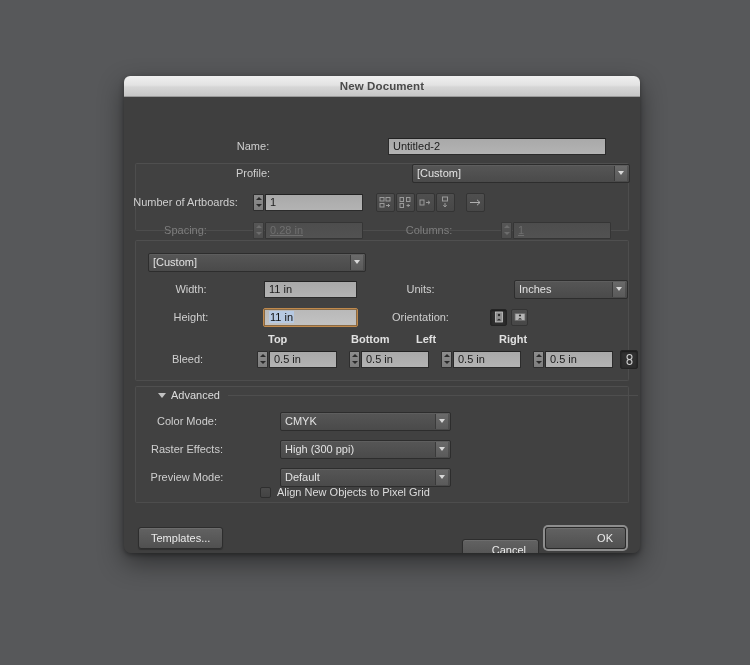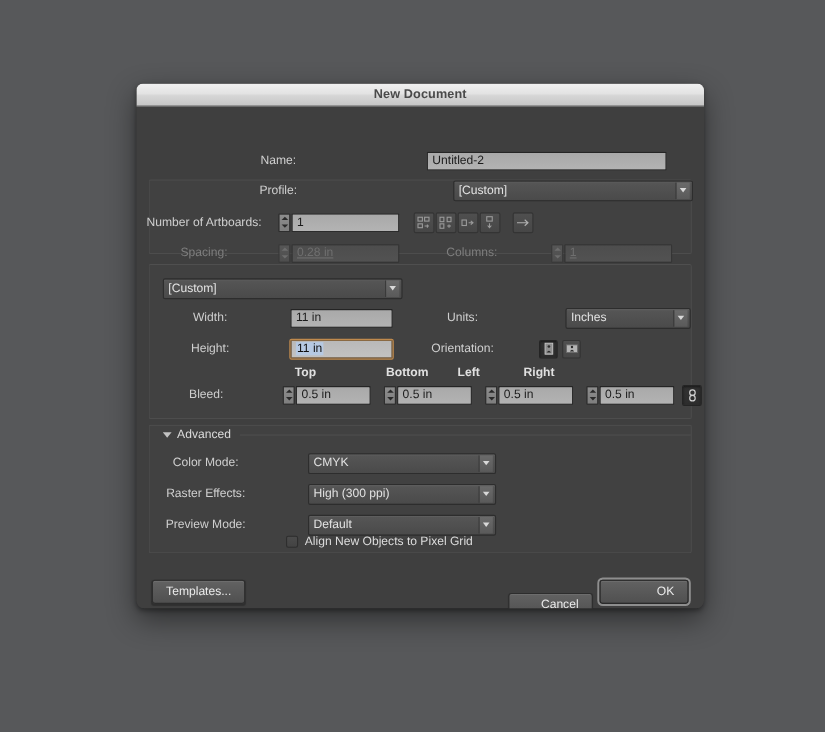--- a/index.html
+++ b/index.html
@@ -371,21 +371,21 @@
             <path d="M4 8.5 q2 -3 4 0 z" fill="#2c2c2c"></path>
           </svg>
         </div>
       </div>
     </div>
 
     <div style="position:absolute; left:0; top:236px; width:100%; display:flex; align-items:center;">
       <div style="width:144px;"></div>
       <div class="colhdr" style="width:83px;">Top</div>
       <div class="colhdr" style="width:65px;">Bottom</div>
-      <div class="colhdr" style="width:60px;">Left</div>
+      <div class="colhdr" style="width:83px;">Left</div>
       <div class="colhdr" style="width:83px;">Right</div>
     </div>
 
     <div class="row" style="position:absolute; left:0; top:249px; width:100%;">
       <div class="lbl" style="width:133px;">Bleed:</div>
 
       <div class="stepper">
         <span>
             <i class="up"></i>
           </span>
@@ -434,21 +434,21 @@
         </div>
 
       <div class="iconbtn pressed" style="width:18px;height:19px;">
         <svg width="11" height="13" viewBox="0 0 11 13">
           <rect x="3" y="1.5" width="5" height="5" rx="2.5" fill="none" stroke="#d0d0d0" stroke-width="1.1"></rect>
           <rect x="3" y="6.5" width="5" height="5" rx="2.5" fill="none" stroke="#d0d0d0" stroke-width="1.1"></rect>
         </svg>
       </div>
     </div>
 
-    <div style="position:absolute; left:24px; top:290px; width:480px; display:flex; align-items:center; height:16px;">
+    <div style="position:absolute; left:34px; top:290px; width:480px; display:flex; align-items:center; height:16px;">
       <span class="tri"></span>
       <span style="font-size:11px;color:#dcdcdc;">Advanced</span>
       <span class="hr"></span>
     </div>
 
     <div class="row" style="position:absolute; left:0; top:311px; width:100%;">
       <div class="lbl" style="width:132px;">Color Mode:</div>
       <div class="dropdown" style="width:171px;">
         <span class="dd-val">CMYK</span>
         <span class="dd-arrow">

